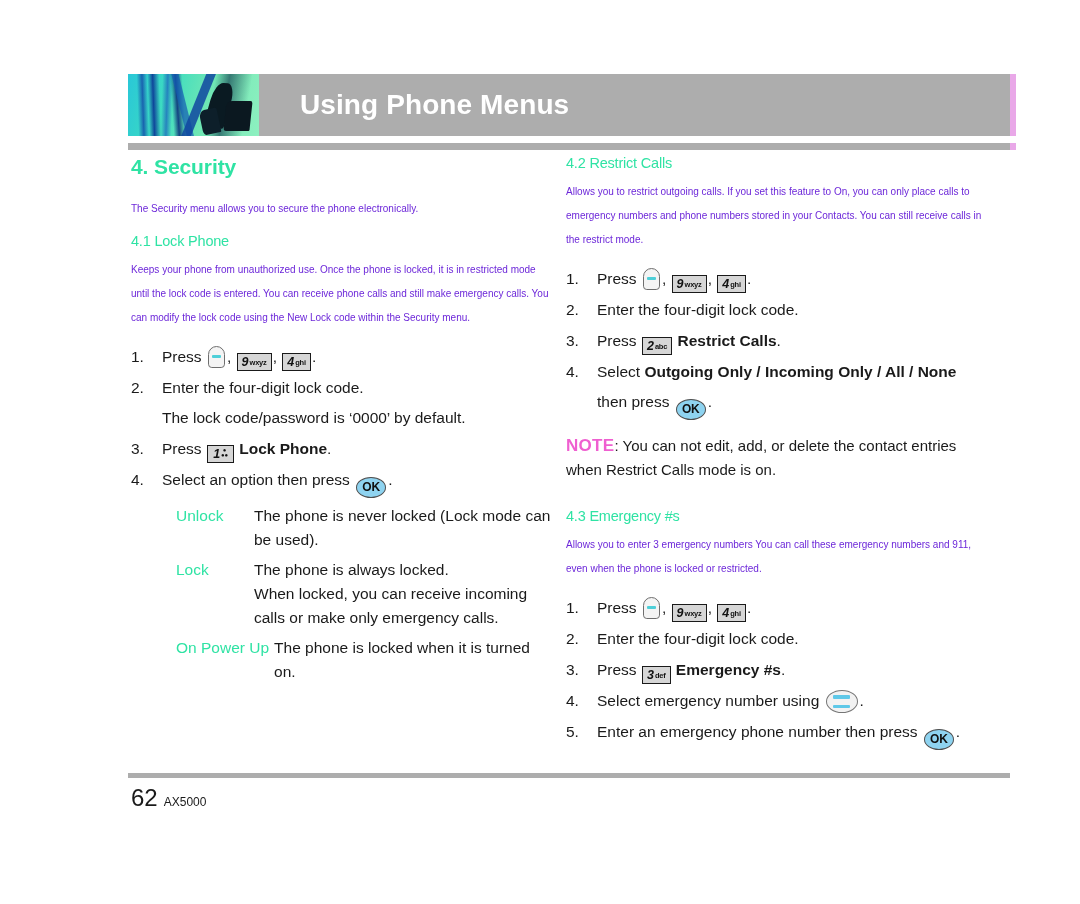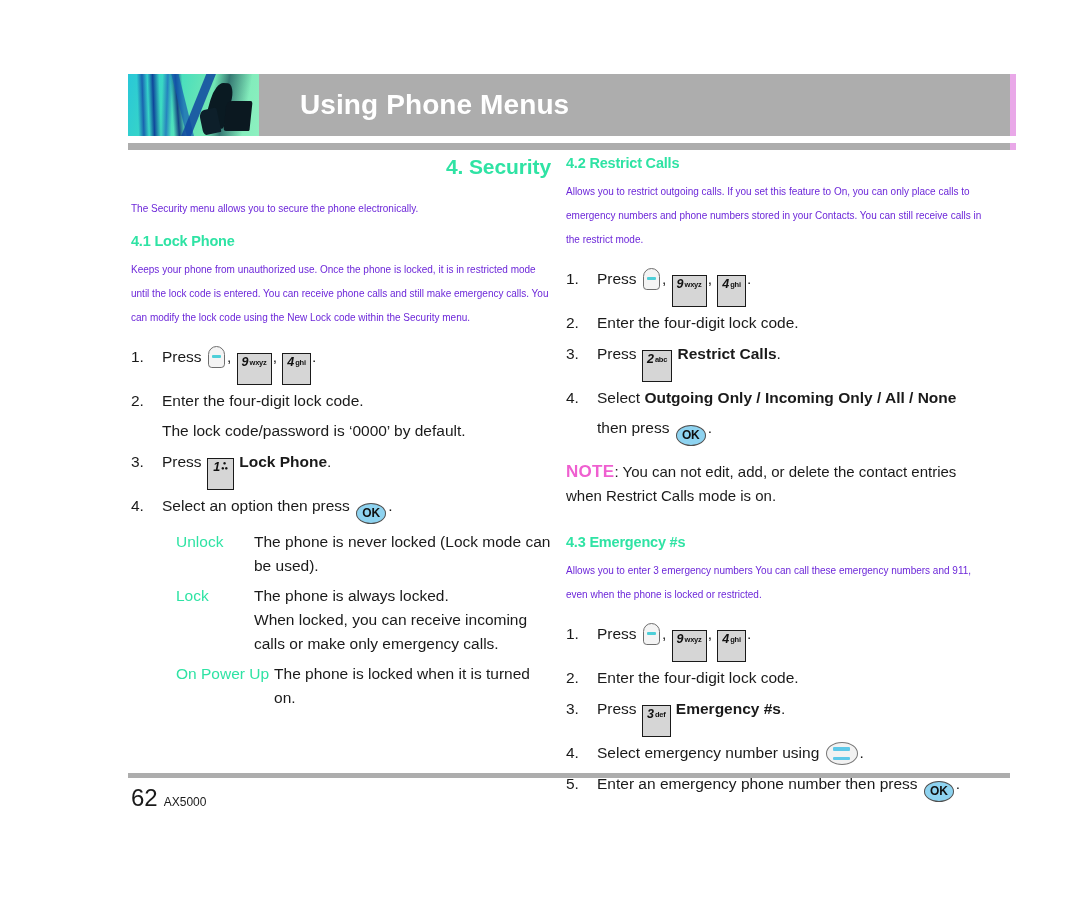--- a/index.html
+++ b/index.html
@@ -58,25 +58,24 @@
 
   
   .col { position: absolute; top: 155px; }
   .col-left  { left: 131px;  width: 420px; }
   .col-right { left: 566px; width: 420px; }
 
   h1.sec {
     margin: 0 0 18px 0;
     font-size: 21px; font-weight: bold; color: #2fe3a4;
     letter-spacing: -0.1px;
-    text-align: right;
   }
   h2.sub {
     margin: 0 0 9px 0;
-    font-size: 14.5px; font-weight: bold; color: #2fe3a4;
+    font-size: 14.5px; font-weight: normal; color: #2fe3a4;
     letter-spacing: -0.2px;
   }
   p.body {
     margin: 0 0 12px 0;
     font-size: 10px; line-height: 24px; color: #6d28d9;
   }
 
   
   ol.steps { margin: 0; padding: 0; list-style: none; }
   ol.steps > li {
@@ -99,21 +98,21 @@
   .defdesc { font-size: 15.5px; line-height: 24px; color: #1a1a1a; }
 
   
   .note { margin: 14px 0 26px 0; font-size: 15px; line-height: 24px; color: #1a1a1a; }
   .note b { color: #ef5fd0; font-size: 17px; font-weight: bold; letter-spacing: .3px; }
 
   
   .keycap {
     display: inline-block; vertical-align: -4px;
     border: 1.6px solid #1a1a1a; background: #d6d6d6;
-    padding: 0 4px; height: 32px; line-height: 16px;
+    padding: 0 4px; height: 18px; line-height: 16px;
     font-size: 12.5px; font-weight: bold; font-style: italic;
     color: #111; margin: 0 1px; white-space: nowrap;
     min-width: 27px; text-align: center;
   }
   .keycap .sm {
     font-size: 7.5px; font-style: normal; font-weight: bold;
     vertical-align: 1px; letter-spacing: -0.2px; margin-left: 1px;
   }
   .keycap .stack {
     display: inline-block; font-size: 6px; font-style: normal; font-weight: bold;

